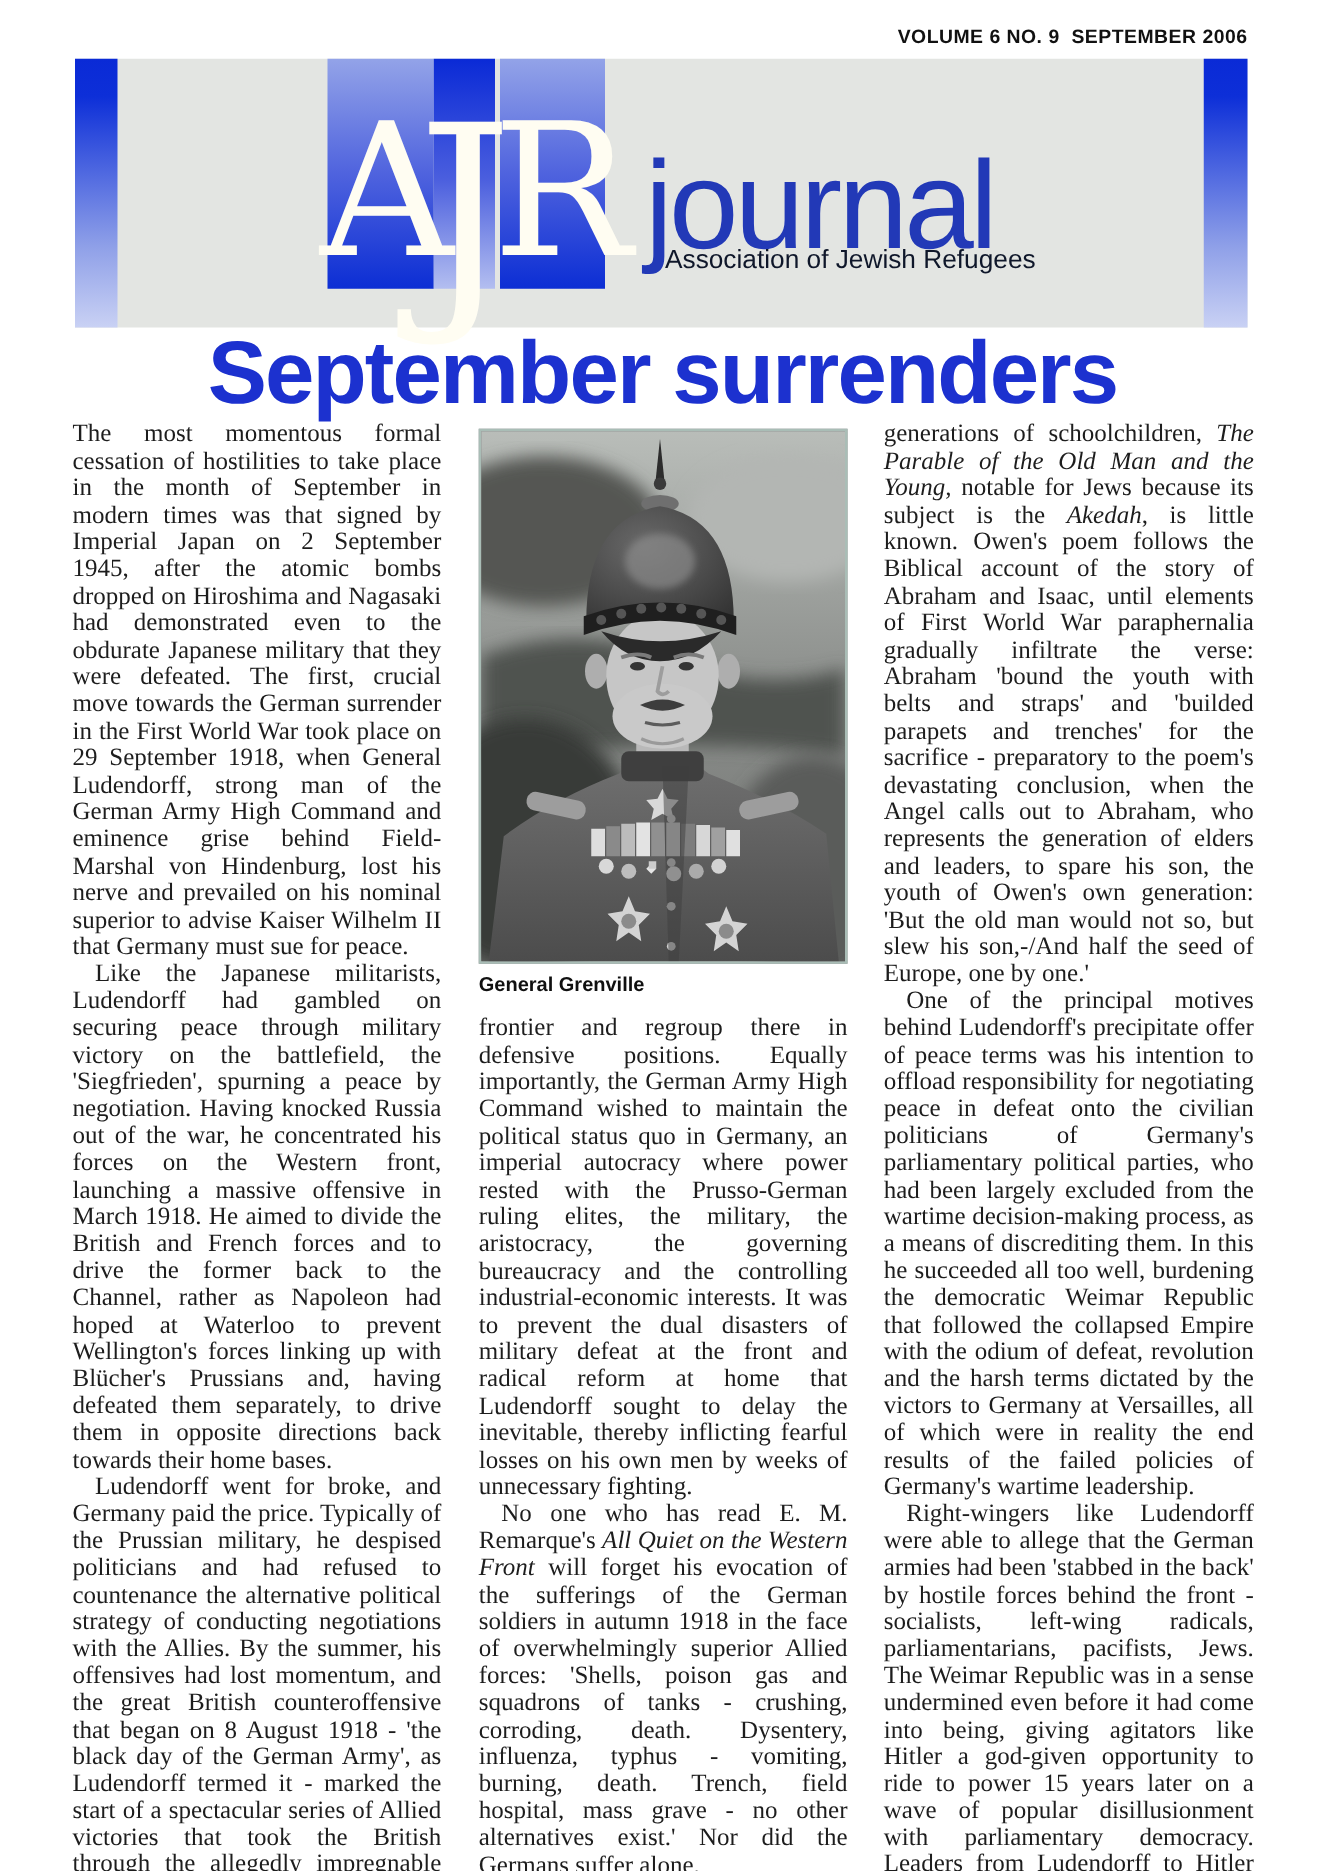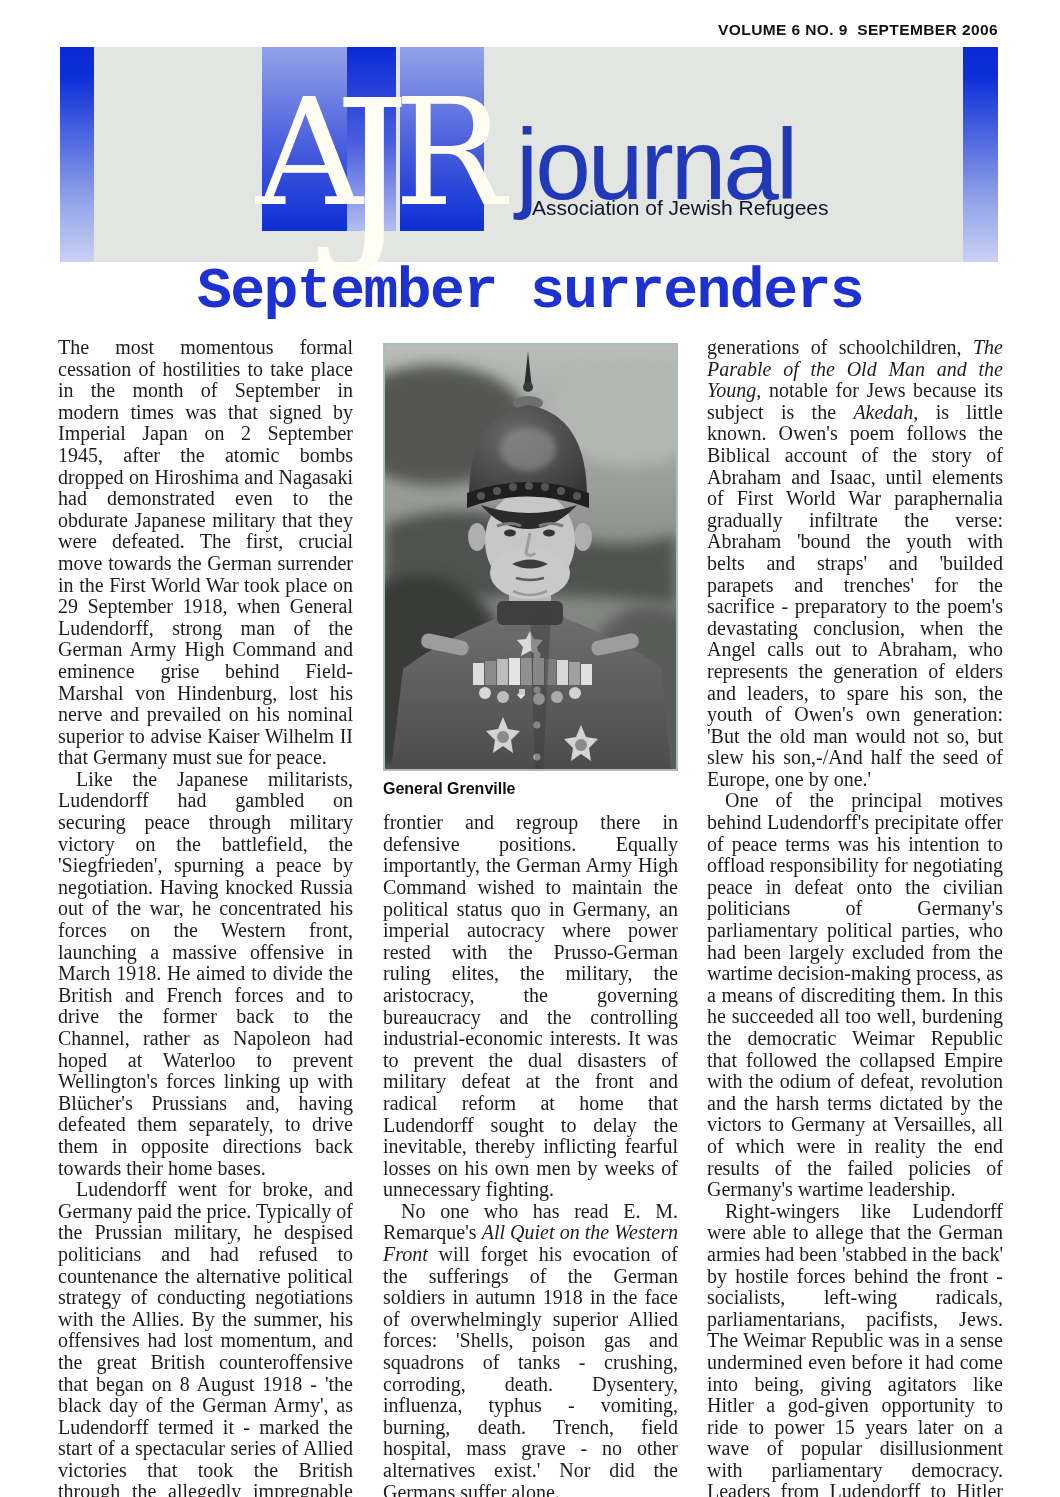--- a/index.html
+++ b/index.html
@@ -23,21 +23,21 @@
                text-align:center;}
   .letter-a{left:196px;width:97px;top:32px;font-size:148px;}
   .letter-j{left:268px;width:88px;top:29px;font-size:190px;}
   .letter-r{left:334px;width:96px;top:32px;font-size:148px;}
   .logo-word{position:absolute;left:456px;top:67px;font-family:"Liberation Sans",sans-serif;
              font-size:100px;line-height:1;color:#2239b7;letter-spacing:-3px;}
   .logo-tagline{position:absolute;left:472px;top:148px;font-family:"Liberation Sans",sans-serif;
                 font-size:21px;line-height:1.2;color:#0f172a;}
   
   .headline{position:absolute;left:0;top:263px;width:1060px;text-align:center;
-            font-family:Liberation Mono, monospace;font-weight:bold;font-size:58px;line-height:1;
+            font-family:Liberation Sans, sans-serif;font-weight:bold;font-size:71px;line-height:1;
             color:#1c31cf;letter-spacing:-1.5px;}
   
   .col{position:absolute;top:337px;}
   .col-1{left:58px;width:295px;}
   .col-2{left:383px;width:295px;}
   .col-3{left:707px;width:296px;}
   .body-p{margin:0;text-align:justify;font-family:"Liberation Serif",serif;font-size:20px;
           line-height:21.6px;color:#1d1d1d;}
   .body-p.indent{text-indent:18px;}
   .body-p em{font-style:italic;}

